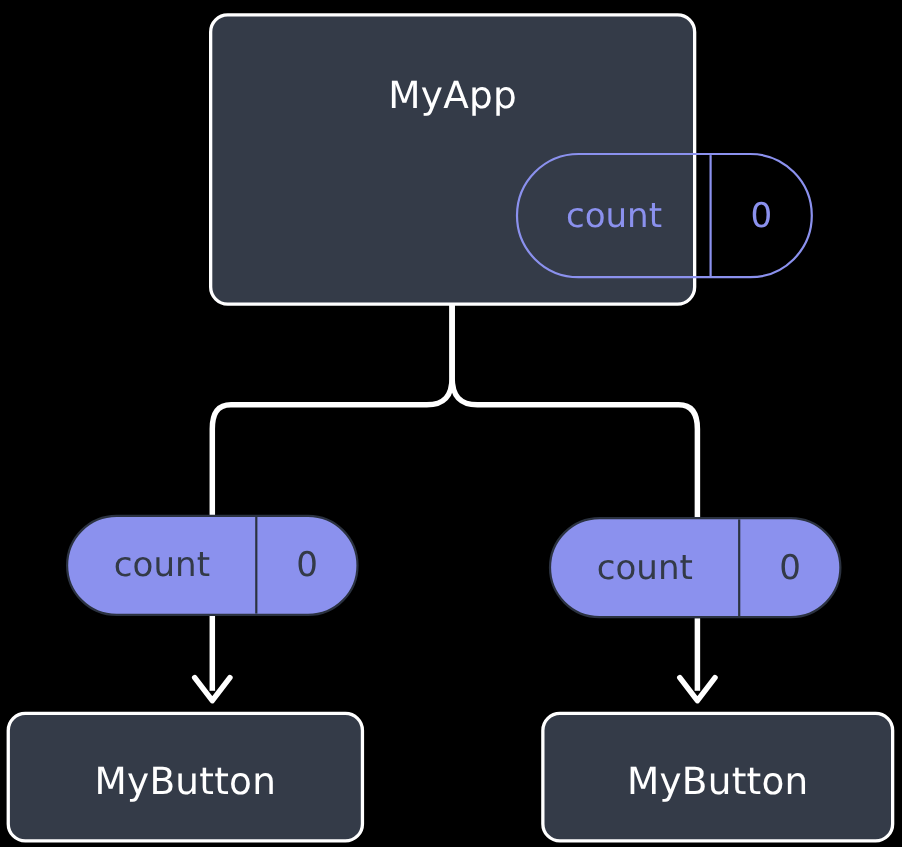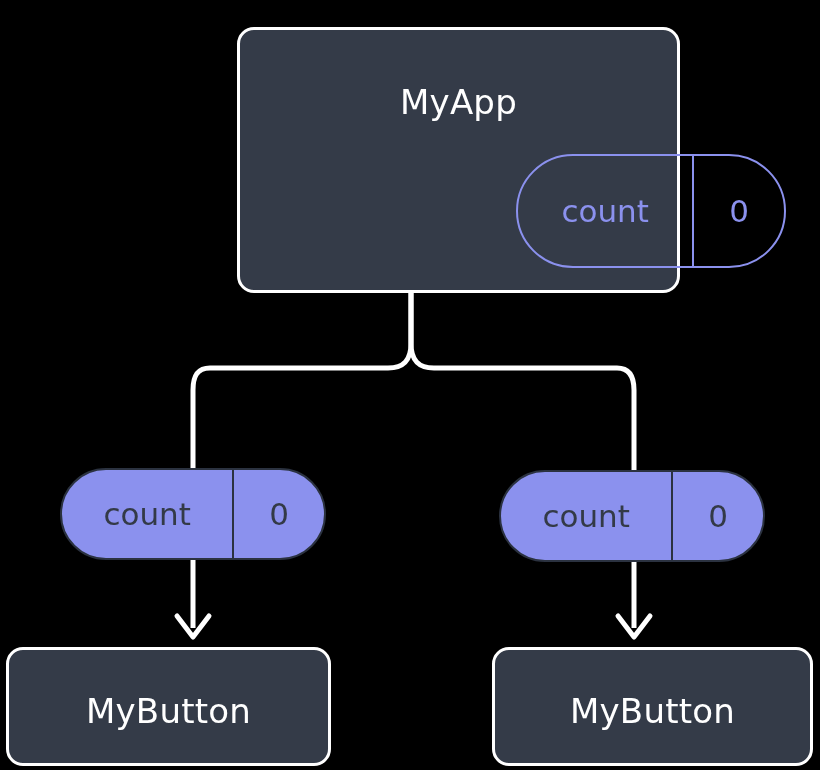--- a/index.html
+++ b/index.html
@@ -32,24 +32,23 @@
   
   .node-box {
     position: absolute;
     box-sizing: border-box;
     background: #343b48;
     border: 3px solid #ffffff;
     border-radius: 17px;
   }
   #node-myapp {
     left: 190px;
-    top: 27px;
+    top: 12px;
     width: 443px;
     height: 266px;
-    margin-left: 47px;
   }
   #node-mybutton-left {
     left: 6px;
     top: 647px;
     width: 325px;
     height: 119px;
   }
   #node-mybutton-right {
     left: 492px;
     top: 647px;

